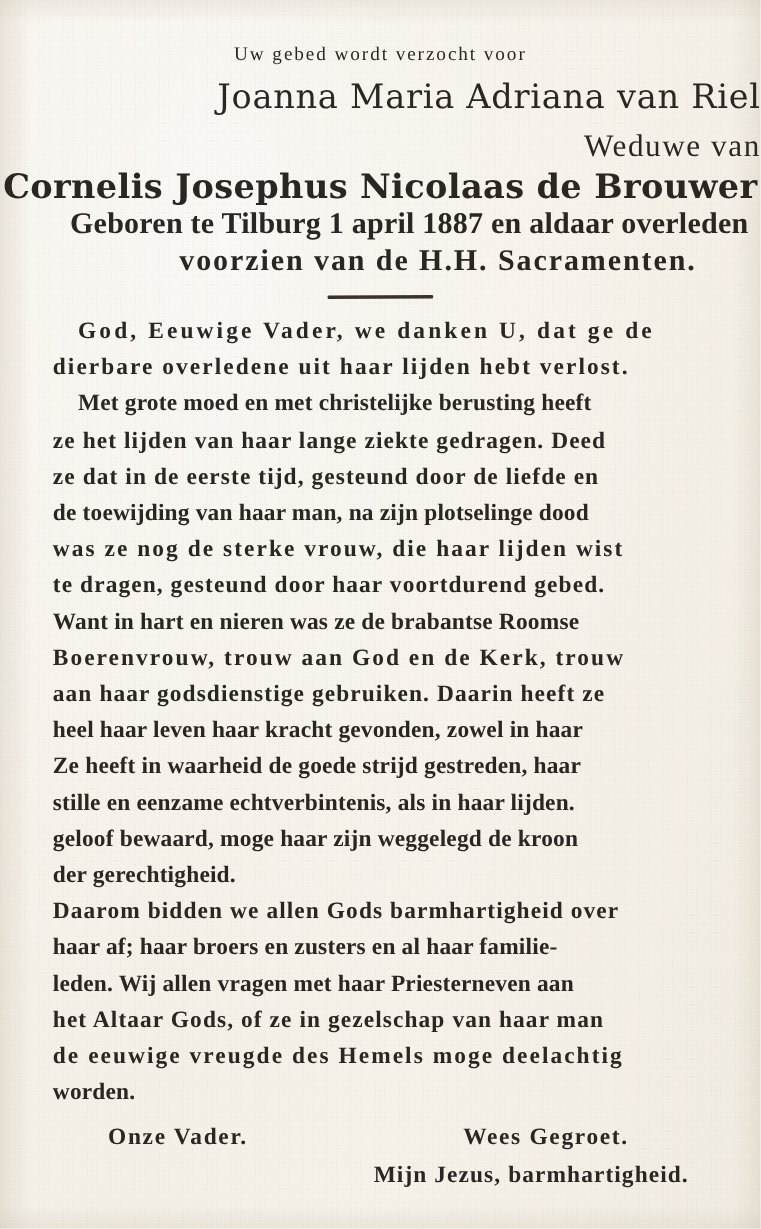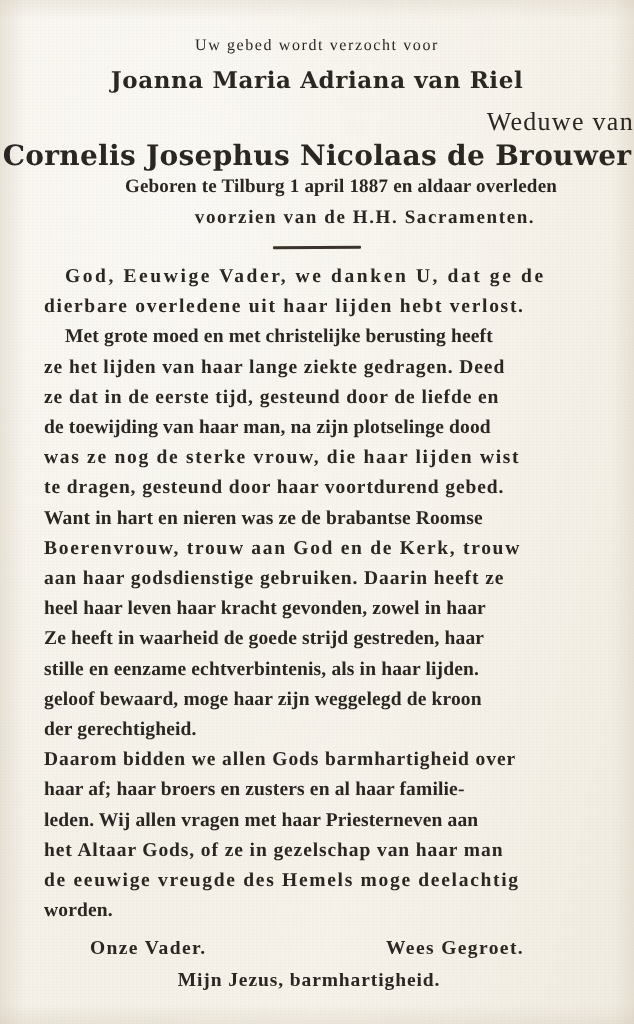--- a/index.html
+++ b/index.html
@@ -60,24 +60,24 @@
   
   .hdr-intro {
     text-align: center;
     font-size: 16px;
     line-height: 30px;
     letter-spacing: 1.6px;
     padding-top: 31px;
     font-weight: 400;
   }
   .hdr-name {
-    text-align: center;
-    font-size: 23px;
-    line-height: 31px;
-    font-weight: 700;
+    text-align: right;
+    font-size: 28px;
+    line-height: 31px;
+    font-weight: 400;
     letter-spacing: .6px;
     font-family: "DejaVu Serif", "Liberation Serif", serif;
     margin-top: 4px;
   }
   .hdr-sub {
     text-align: right;
     font-size: 26px;
     line-height: 30px;
     letter-spacing: 1.3px;
     margin-top: 11px;
@@ -86,21 +86,21 @@
     text-align: center;
     font-size: 28px;
     line-height: 31px;
     font-weight: 700;
     letter-spacing: .3px;
     font-family: "DejaVu Serif", "Liberation Serif", serif;
     margin-top: 3px;
   }
   .hdr-det {
     text-align: center;
-    font-size: 19px;
+    font-size: 25px;
     line-height: 31px;
     letter-spacing: .5px;
     font-weight: 600;
     margin-left: 48px;
   }
   .hdr-det.tight { letter-spacing: .2px; }
   .hdr-det.wide  { letter-spacing: 1.6px; padding-left: 48px; }
 
   
   .rule-wrap {
@@ -145,21 +145,21 @@
   .prayer-row {
     display: flex;
     font-size: 19.5px;
     line-height: 31px;
     font-weight: 600;
     letter-spacing: 1.4px;
     padding-left: 46px;
   }
   .prayer-row .pcell-left  { width: 296px; }
   .final-line {
-    text-align: center;
+    text-align: right;
     font-size: 19.5px;
     line-height: 31px;
     font-weight: 600;
     letter-spacing: .9px;
     padding-right: 18px;
     margin-top: 1px;
   }
 </style>
 </head>
 <body>

